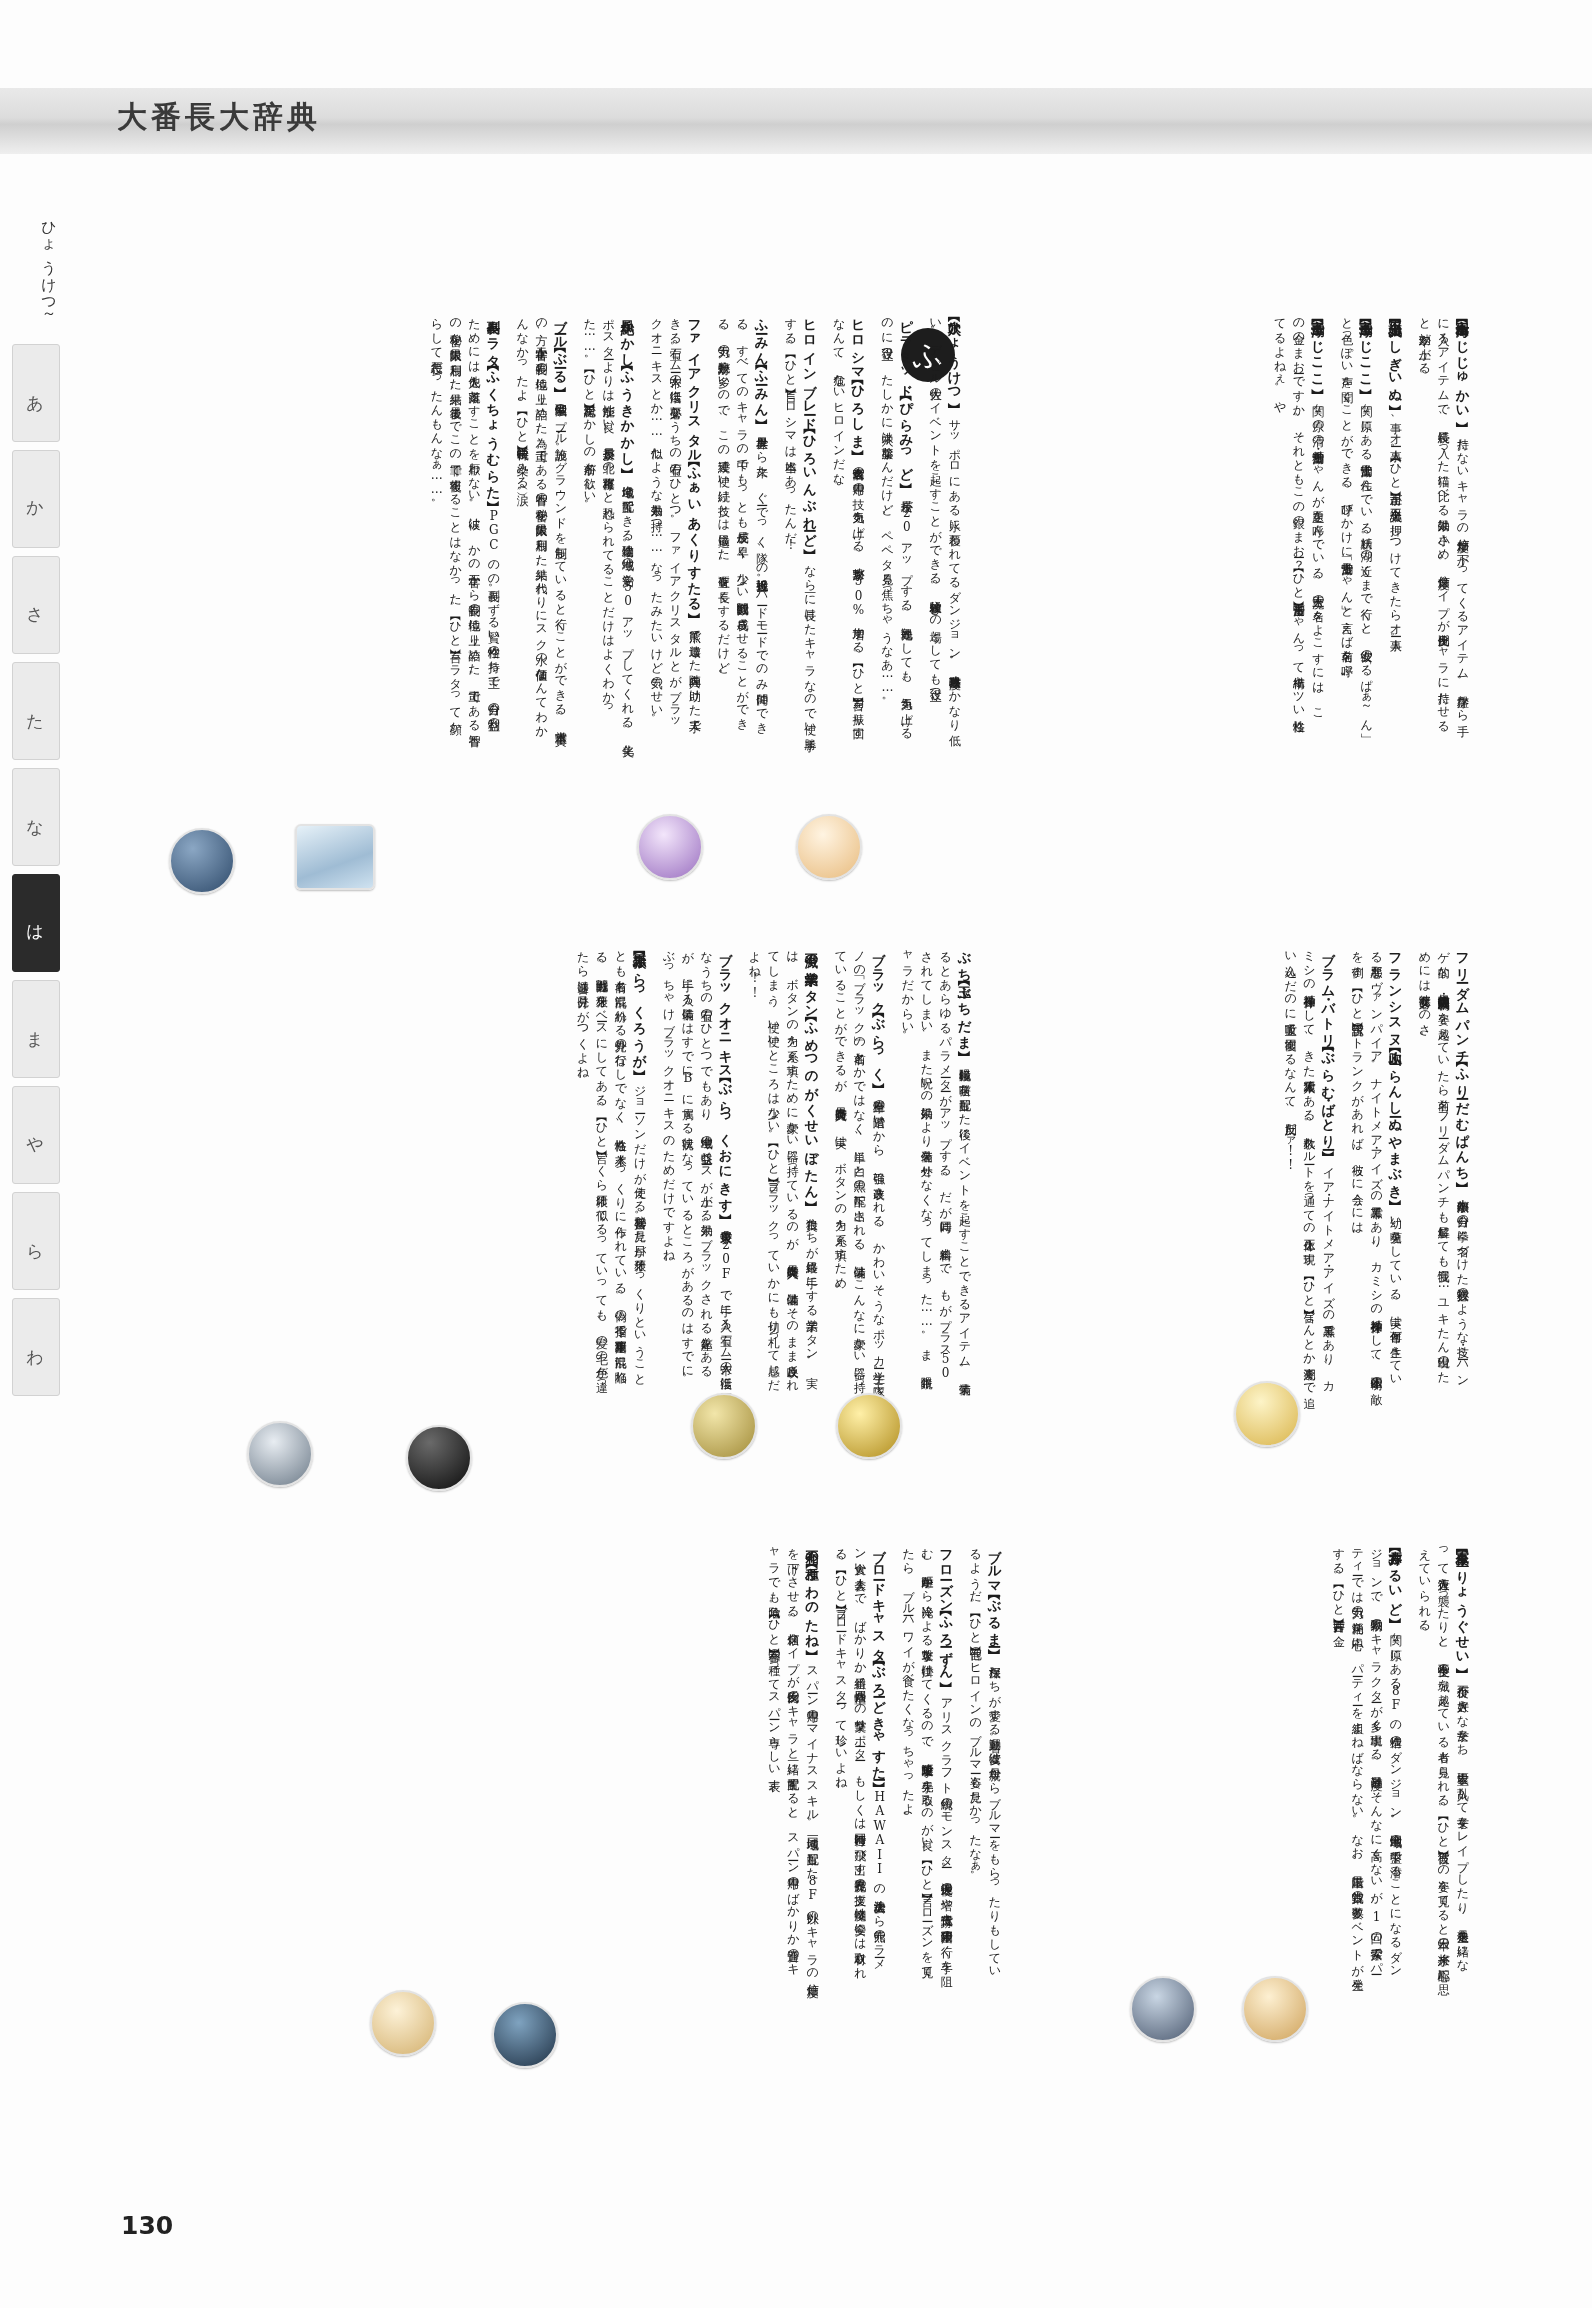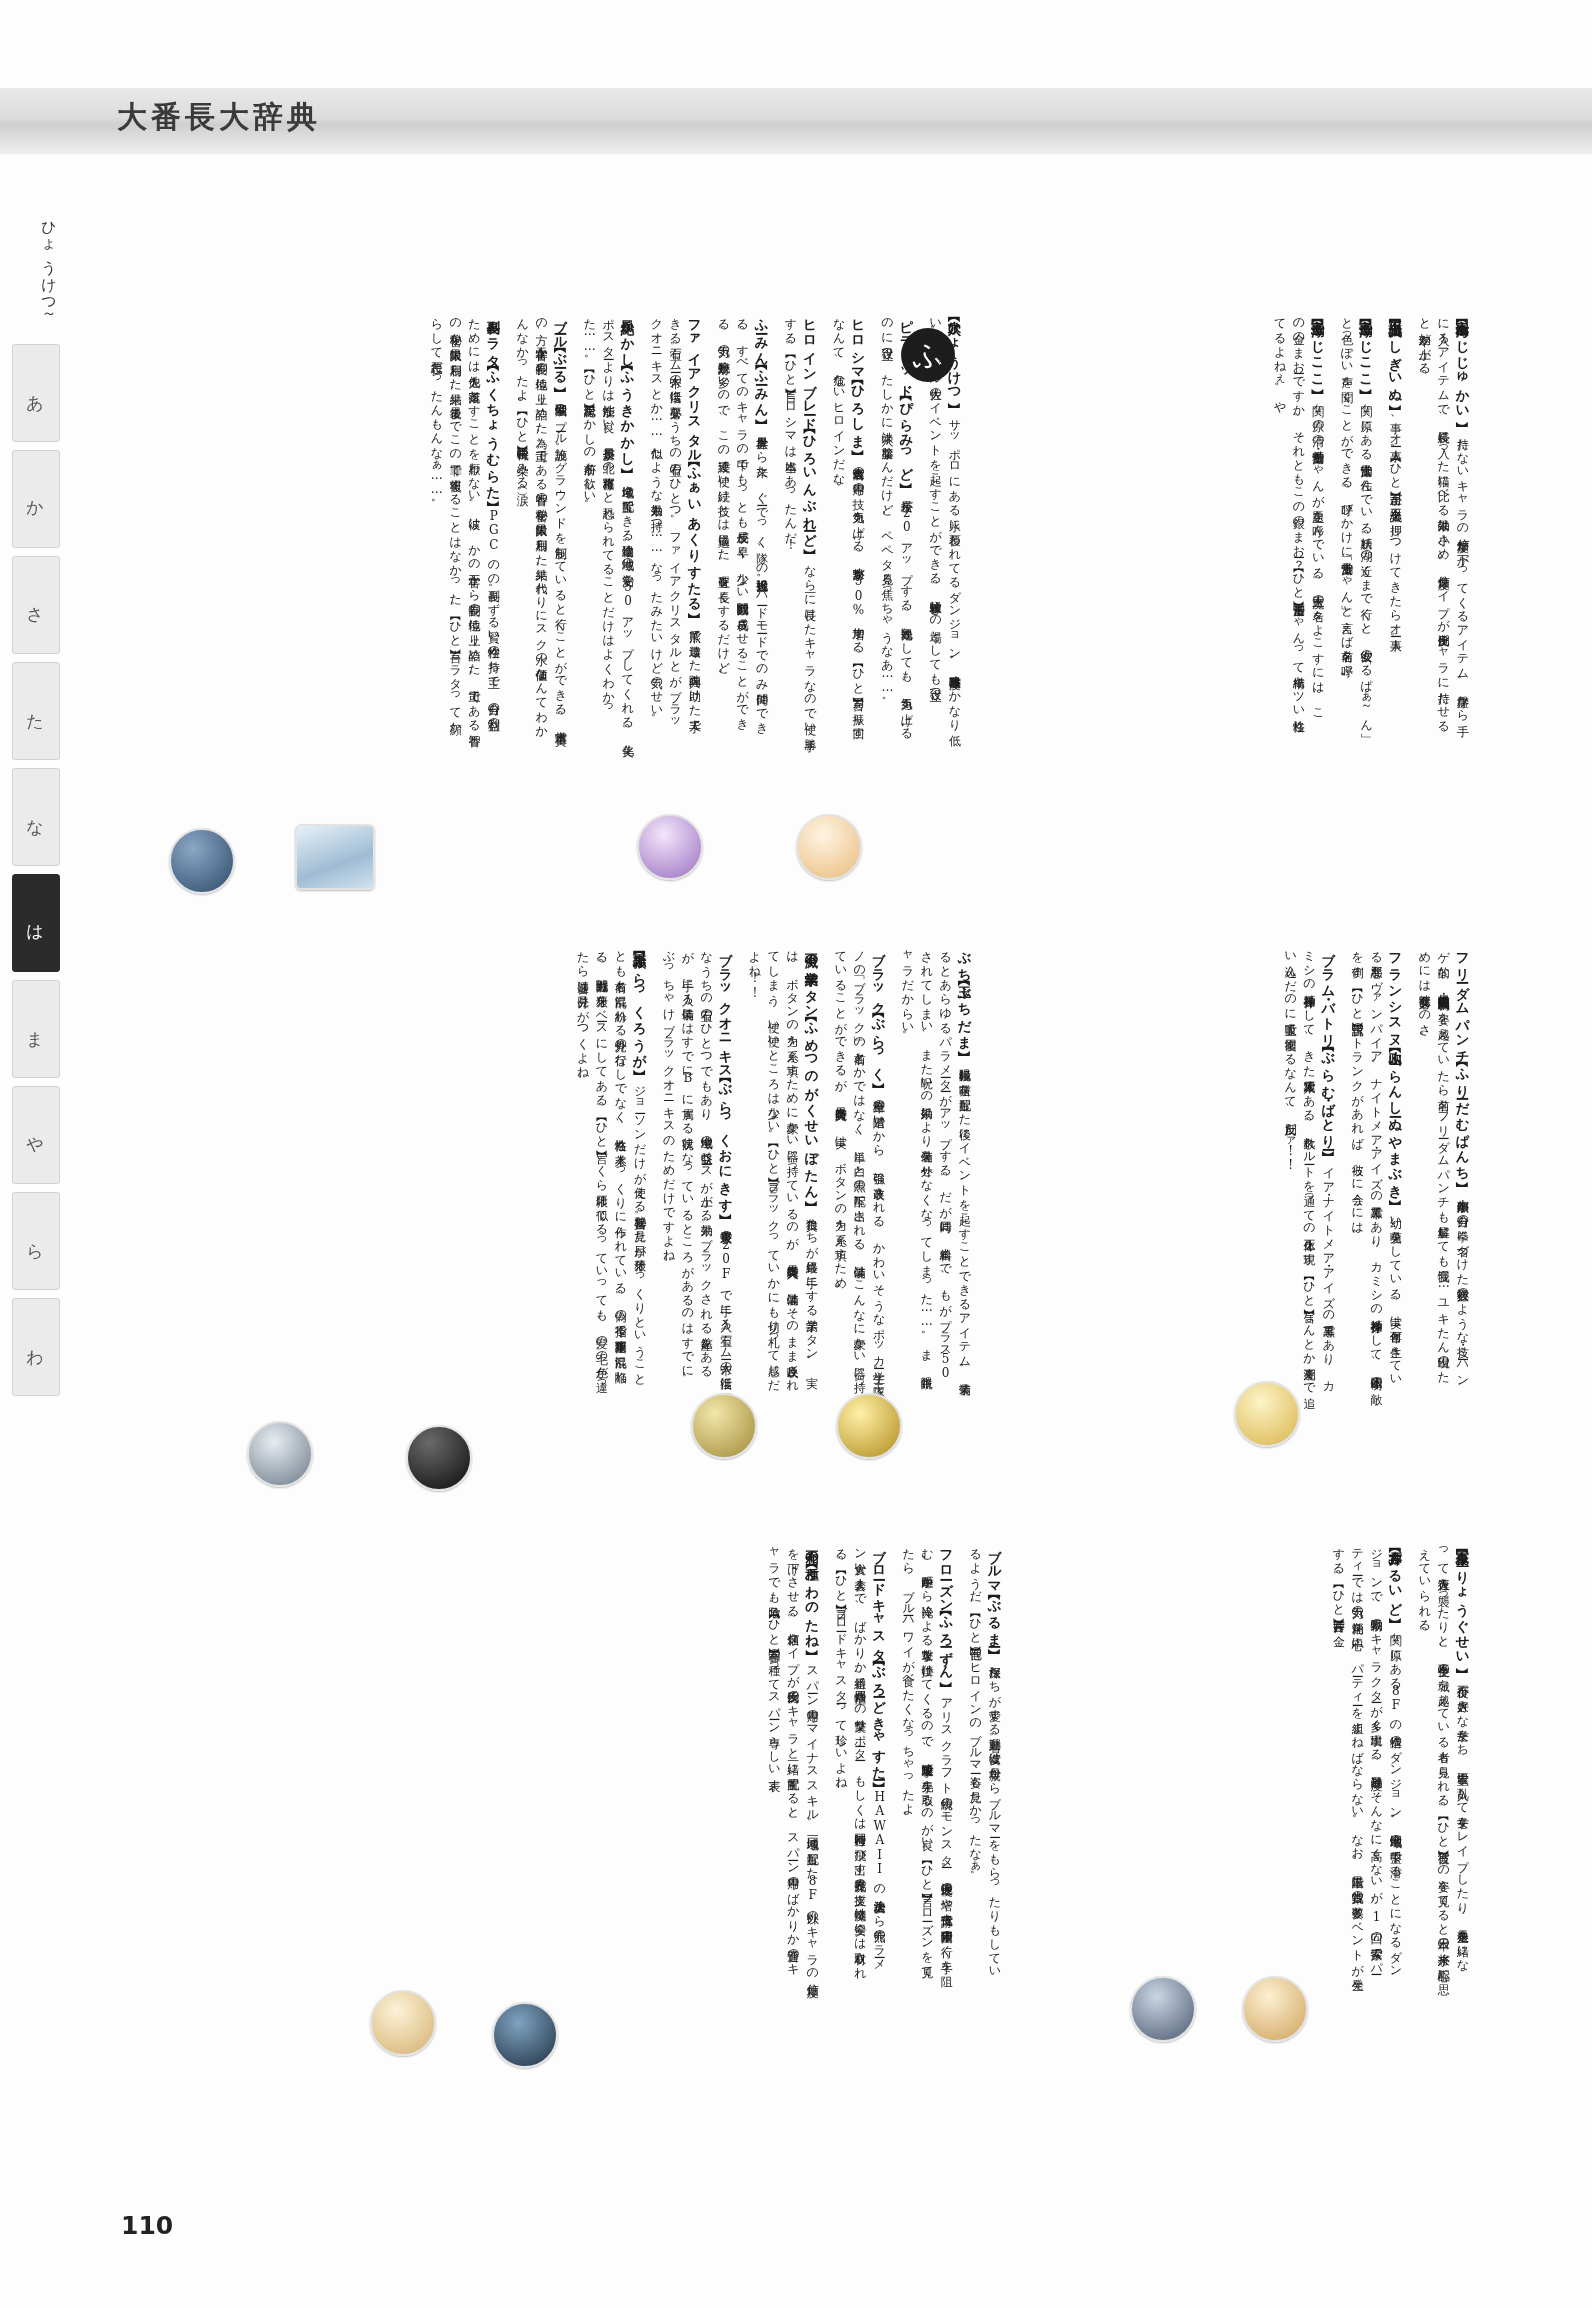--- a/index.html
+++ b/index.html
@@ -306,16 +306,16 @@
   <div class="thumb" style="left:247px; top:1421px; background:radial-gradient(circle at 40% 30%, #e8edf2, #6c7a88);"></div>
   <div class="thumb" style="left:406px; top:1425px; background:radial-gradient(circle at 35% 25%, #6a6a6a, #0c0c0c);"></div>
   <div class="thumb" style="left:691px; top:1393px; background:radial-gradient(circle at 35% 30%, #f2e6aa, #a08a36);"></div>
   <div class="thumb" style="left:836px; top:1393px; background:radial-gradient(circle at 35% 30%, #fff0a8, #b08c1c);"></div>
   <div class="thumb" style="left:1234px; top:1381px; background:radial-gradient(circle at 40% 30%, #fdf4c8, #d9b44a);"></div>
   <div class="thumb" style="left:1130px; top:1976px; background:radial-gradient(circle at 40% 30%, #c9d6e4, #4c5a70);"></div>
   <div class="thumb" style="left:1242px; top:1976px; background:radial-gradient(circle at 40% 30%, #fdf0d2, #cfa25a);"></div>
   <div class="thumb" style="left:370px; top:1990px; background:radial-gradient(circle at 40% 30%, #fdf2d8, #d3b06d);"></div>
   <div class="thumb" style="left:492px; top:2002px; background:radial-gradient(circle at 40% 30%, #7fa3c0, #1f3144);"></div>
 
-  <div class="page-number">110</div>
+  <div class="page-number">130</div>
 
 </div>
 
 
 </body></html>

